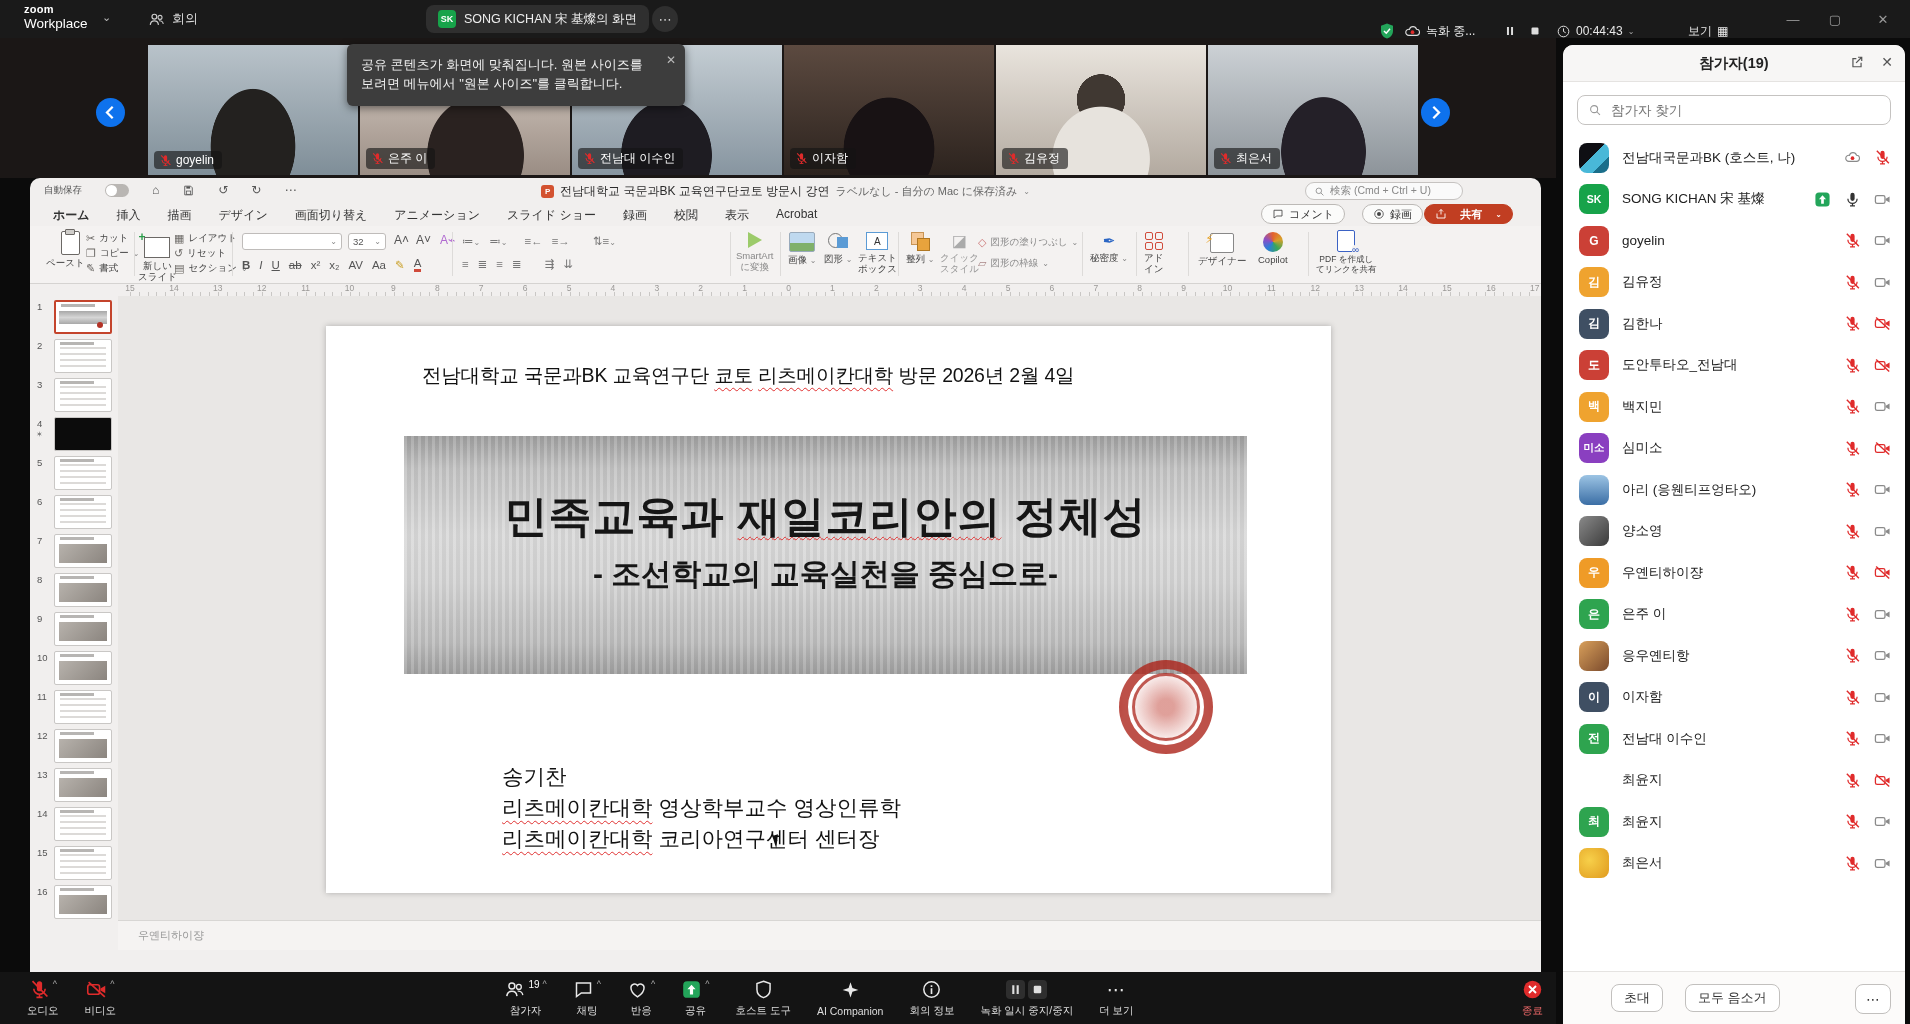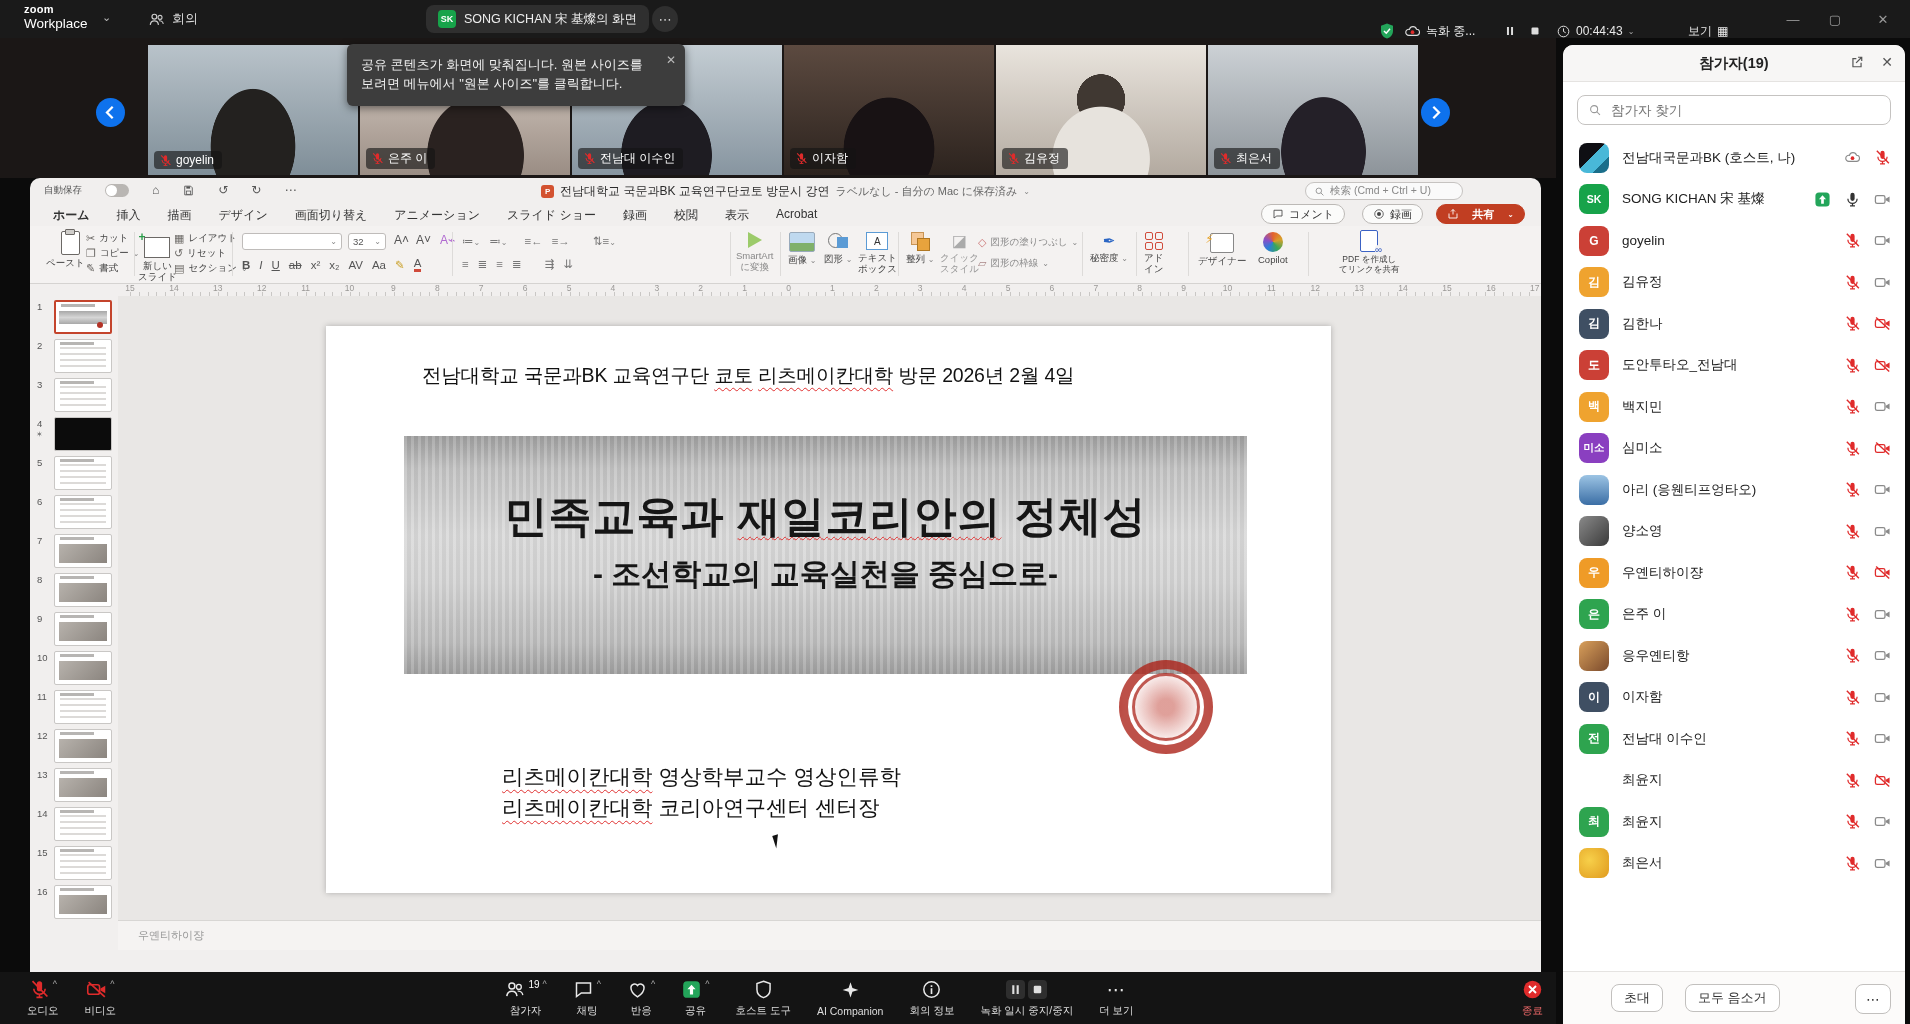--- a/index.html
+++ b/index.html
@@ -390,21 +390,21 @@
   </div>
   <div class="rb-btn" style="right:118px;">
     <span class="svgi">
         <svg viewBox="0 0 24 24">
           <circle cx="12" cy="12" r="8.5" fill="none" stroke="currentColor" stroke-width="1.6"></circle>
           <circle cx="12" cy="12" r="4" fill="currentColor"></circle>
         </svg>
       </span>
     <span>録画</span>
   </div>
-  <div class="rb-btn" id="btn-share" style="right:16px;gap:13px;">
+  <div class="rb-btn" id="btn-share" style="right:28px;gap:13px;">
     <span class="svgi">
         <svg viewBox="0 0 24 24">
           <path d="M4 11v9h16v-9" fill="none" stroke="currentColor" stroke-width="1.8"></path>
           <path d="M12 3v10M12 3l-4 4M12 3l4 4" fill="none" stroke="currentColor" stroke-width="1.8"></path>
         </svg>
       </span>
     <span>共有</span>
     <span class="chev" style="color:#fff;">⌄</span>
   </div>
 
@@ -552,21 +552,21 @@
     <div class="rdiv" style="left:1158px;"></div>
     <div class="bigico" style="left:1168px;top:7px;">
       <span class="designer-ico"></span>
       <span class="rlabel">デザイナー</span>
     </div>
     <div class="bigico" style="left:1228px;top:6px;">
       <span class="copilot-ico"></span>
       <span class="rlabel">Copilot</span>
     </div>
     <div class="rdiv" style="left:1278px;"></div>
-    <div class="bigico" style="left:1286px;top:4px;margin-left:23px;">
+    <div class="bigico" style="left:1286px;top:4px;">
       <span class="pdf-ico"></span>
       <span class="rlabel" style="font-size:8.5px;"><span>PDF を作成し</span><br><span>てリンクを共有</span></span>
     </div>
   </div>
 
   <div class="ruler" id="ruler">
       <span class="rnum" style="left: 0px;">15</span>
       <span class="rnum" style="left: 43.9px;">14</span>
       <span class="rnum" style="left: 87.8px;">13</span>
       <span class="rnum" style="left: 131.7px;">12</span>
@@ -716,20 +716,21 @@
 
   <div class="editing">
     <div class="slide">
       <div class="slide-header" id="slide-header"><span>전남대학교 국문과BK 교육연구단 </span><span class="wavy">쿄토</span><span> </span><span class="wavy">리츠메이칸대학</span><span> 방문 2026년 2월 4일</span></div>
       <div class="banner">
         <div class="slide-title" id="slide-title"><span>민족교육과 </span><span class="wavy">재일코리안의</span><span> 정체성</span></div>
         <div class="slide-subtitle">- 조선학교의 교육실천을 중심으로-</div>
       </div>
       <div class="stamp"></div>
       <div class="author" id="slide-author">
+          <div class="author-line"><span>송기찬</span></div>
           <div class="author-line"><span class="wavy">리츠메이칸대학</span><span> 영상학부교수 영상인류학</span></div>
           <div class="author-line"><span class="wavy">리츠메이칸대학</span><span> 코리아연구센터 센터장</span></div>
         </div>
       <div class="cursor"></div>
     </div>
   </div>
 
   <div class="notes">
     <span>우옌티하이쟝</span>
   </div>

